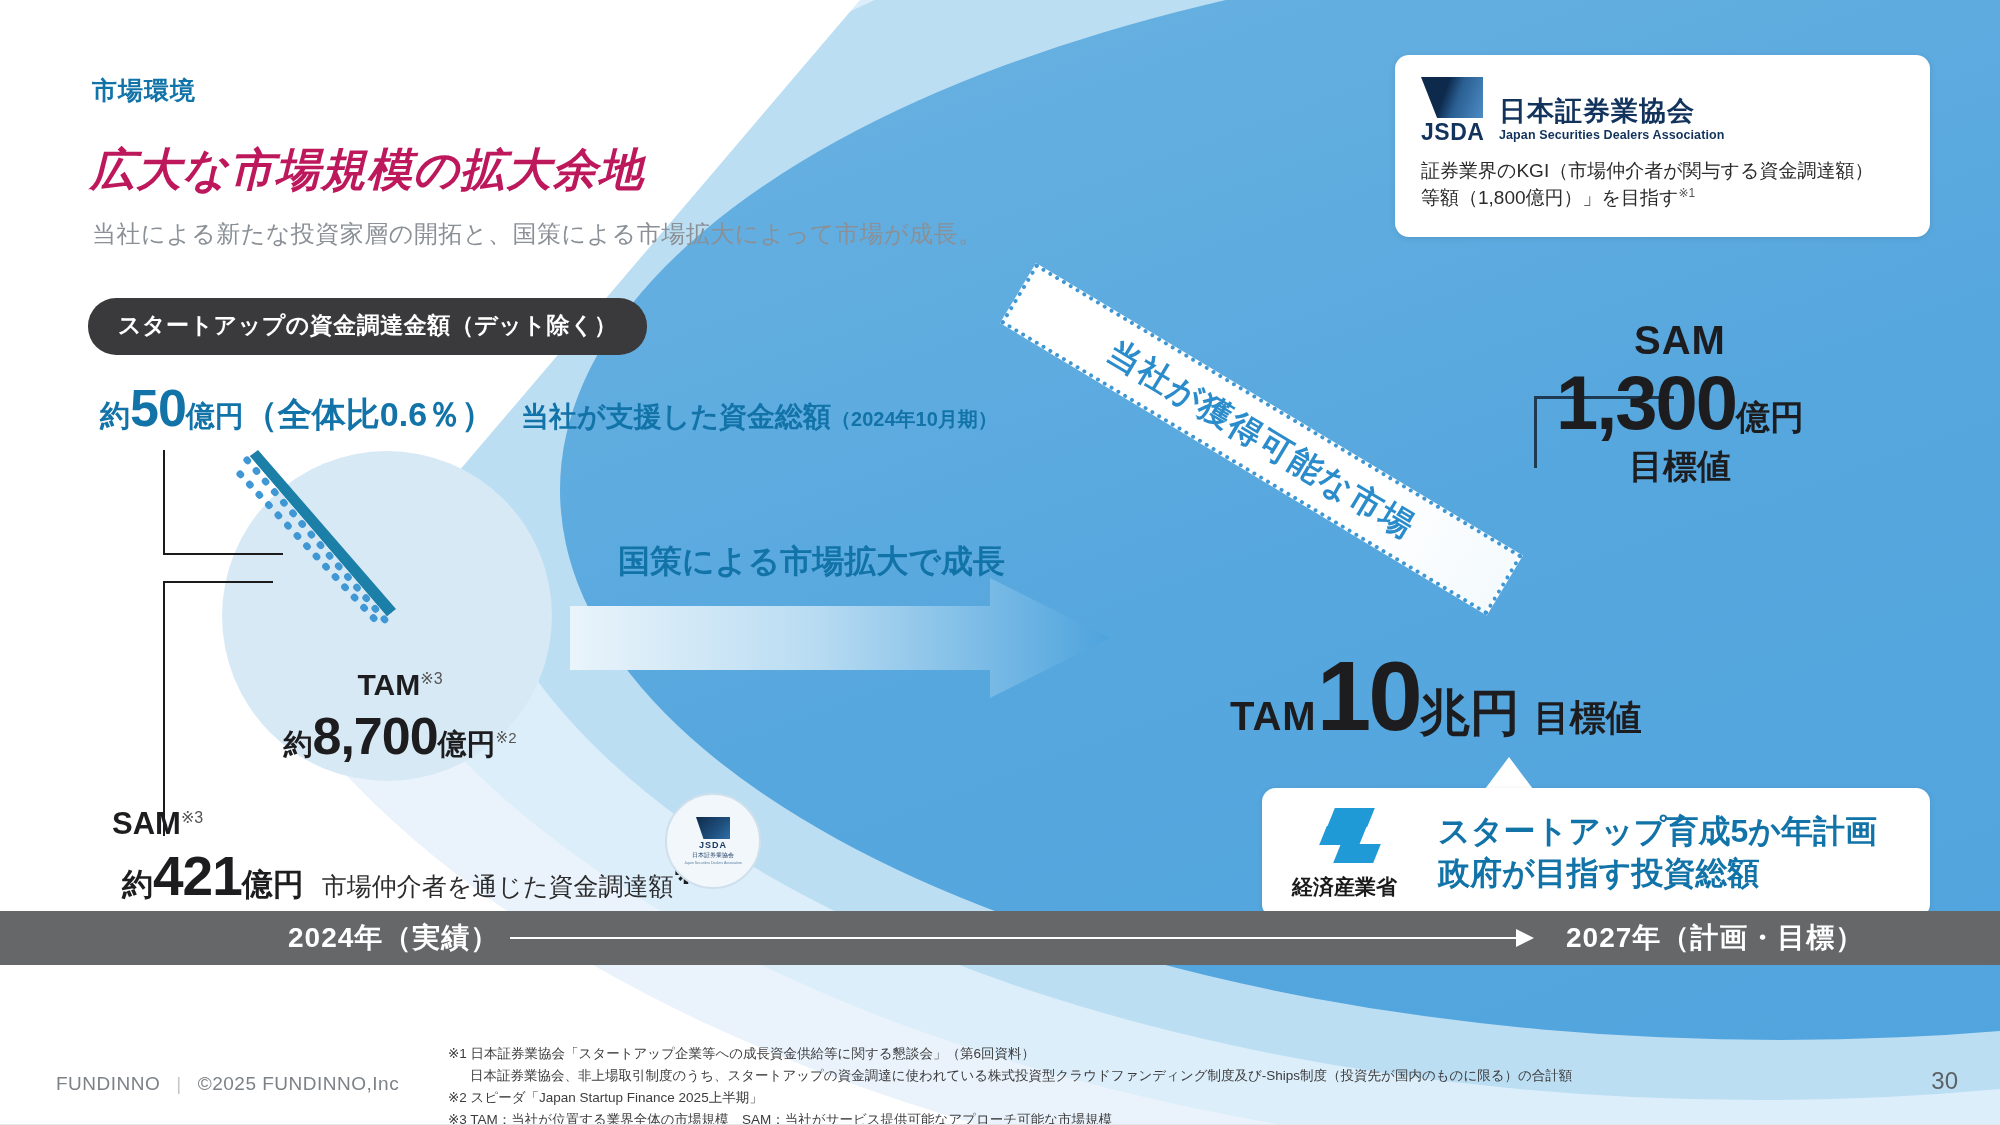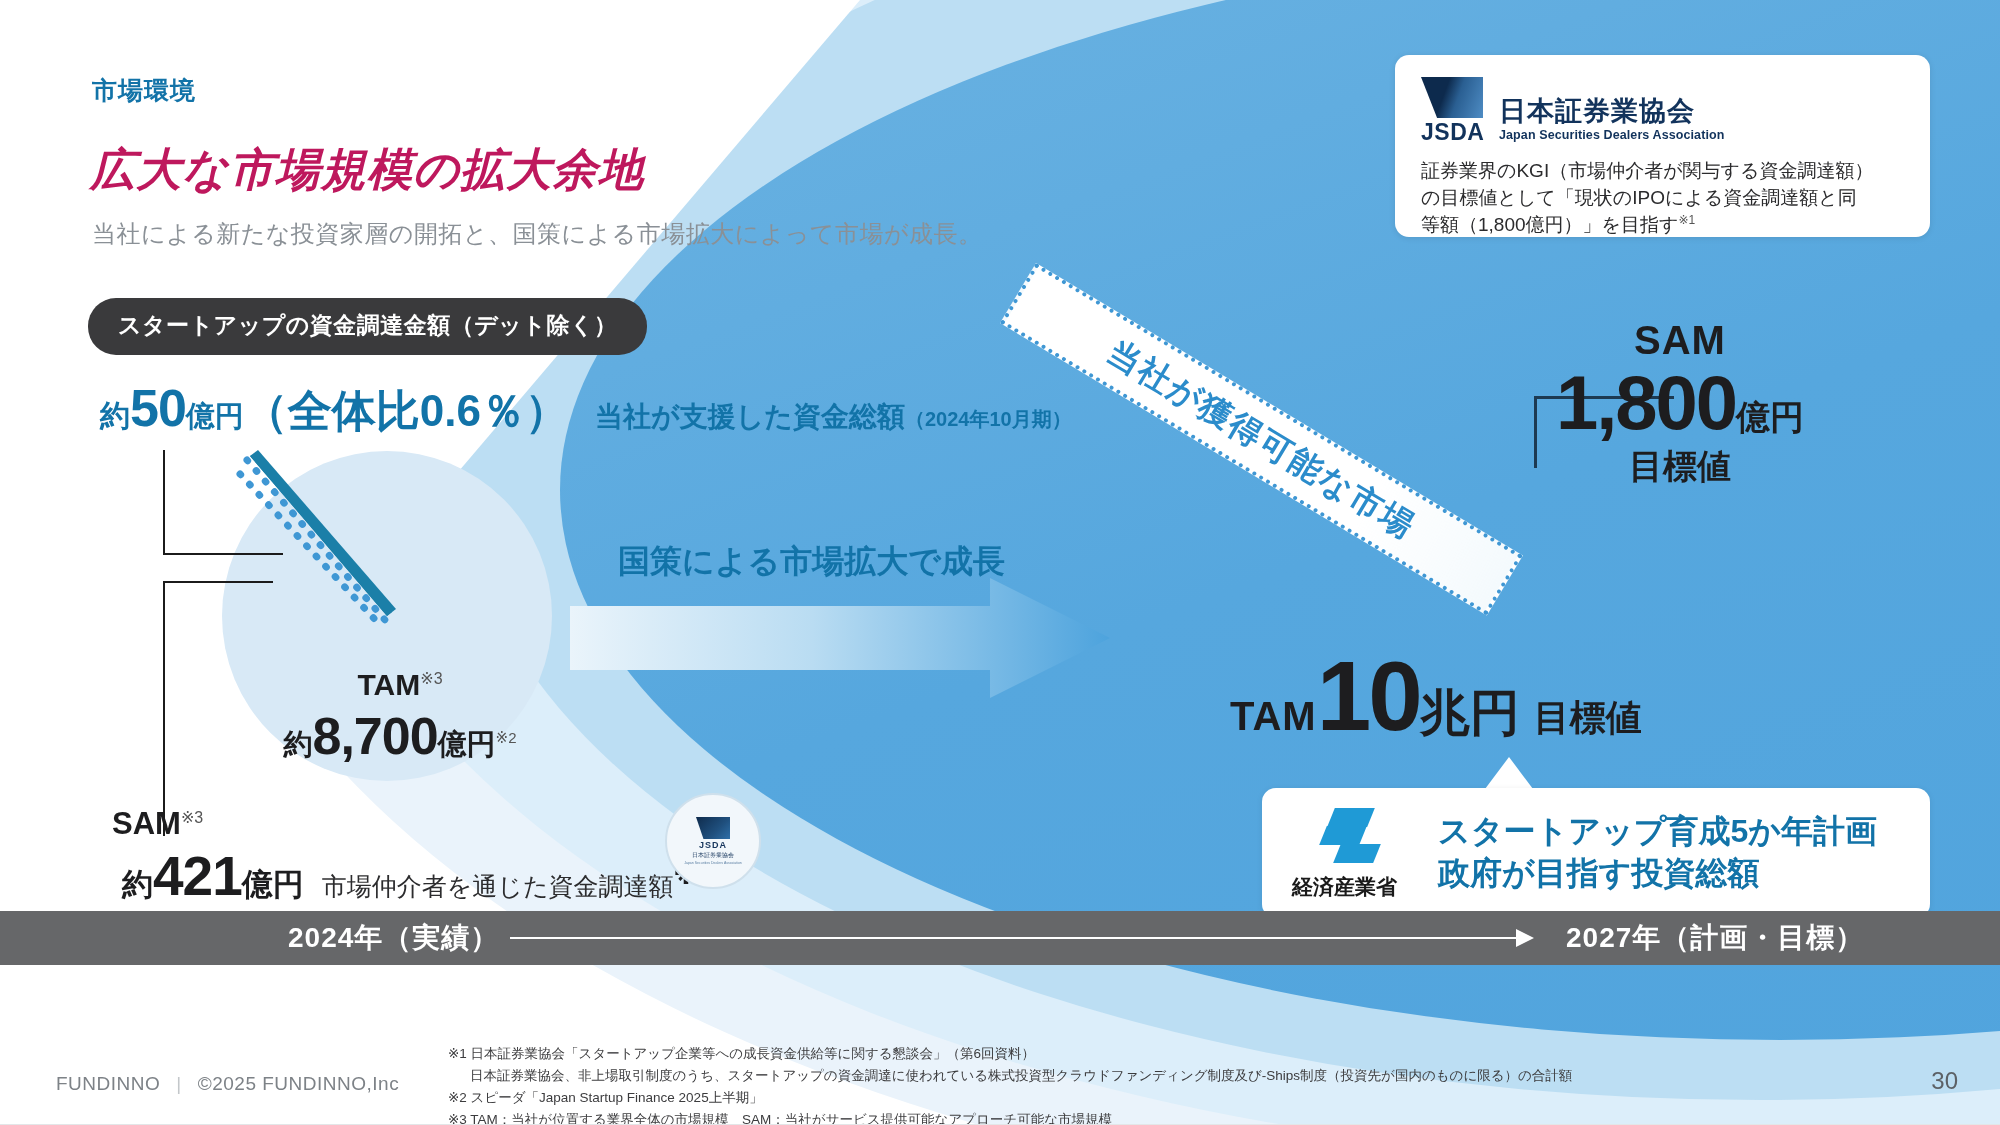--- a/index.html
+++ b/index.html
@@ -36,21 +36,21 @@
     position:absolute;left:88px;top:298px;
     background:#3a3a3c;color:#fff;border-radius:28px;
     padding:12px 30px 14px 30px;font-size:23px;font-weight:bold;letter-spacing:.5px;z-index:6;
   }
 
   
   .line50{position:absolute;left:100px;top:378px;z-index:7;white-space:nowrap;color:#1273a8;}
   .line50 .sm{font-size:30px;font-weight:bold;}
   .line50 .big{font-size:52px;font-weight:bold;letter-spacing:-1px;}
   .line50 .md{font-size:29px;font-weight:bold;}
-  .line50 .pct{font-size:44px;font-weight:bold;}
+  .line50 .pct{font-size:34px;font-weight:bold;}
   .line50 .label{font-size:28px;font-weight:bold;margin-left:26px;color:#1273a8;}
   .line50 .date{font-size:20px;font-weight:bold;color:#1273a8;}
 
   
   .pie{position:absolute;left:222px;top:451px;width:330px;height:330px;border-radius:50%;background:#d8e9f6;z-index:3;}
   .wedge{position:absolute;left:0;top:0;width:100%;height:100%;z-index:4;pointer-events:none;}
 
   .leader{position:absolute;z-index:6;}
   .leader .h{position:absolute;height:2px;background:#1b1b1b;}
   .leader .v{position:absolute;width:2px;background:#1b1b1b;}
@@ -243,33 +243,32 @@
         <div class="sq"></div>
         <div class="jsda">JSDA</div>
       </div>
       <div class="jsda-name">
         <div class="jp">日本証券業協会</div>
         <div class="en">Japan Securities Dealers Association</div>
       </div>
     </div>
     <div class="jsda-body">
       <div>証券業界のKGI（市場仲介者が関与する資金調達額）</div>
-      <div>の目標値として「現状のIPOによる資金調達額と同</div>
       <div><span>等額（1,800億円）」を目指す</span><sup>※1</sup></div>
     </div>
   </div>
 
   <div class="sam-connector" style="left:1534px;top:396px;width:140px;height:72px;">
     <div class="h" style="left:0;top:0;width:140px;"></div>
     <div class="v" style="left:0;top:0;height:72px;"></div>
   </div>
 
   <div class="sam-right">
     <div class="r1">SAM</div>
-    <div class="r2"><span class="num">1,800</span><span>億円</span></div>
+    <div class="r2"><span class="num">1,300</span><span>億円</span></div>
     <div class="r3">目標値</div>
   </div>
 
   <div class="tam-right">
     <span class="k">TAM</span><span class="num">10</span><span class="u">兆円</span><span class="g">目標値</span>
   </div>
 
   <div class="meti-arrow"></div>
 
   <div class="meti-card">

